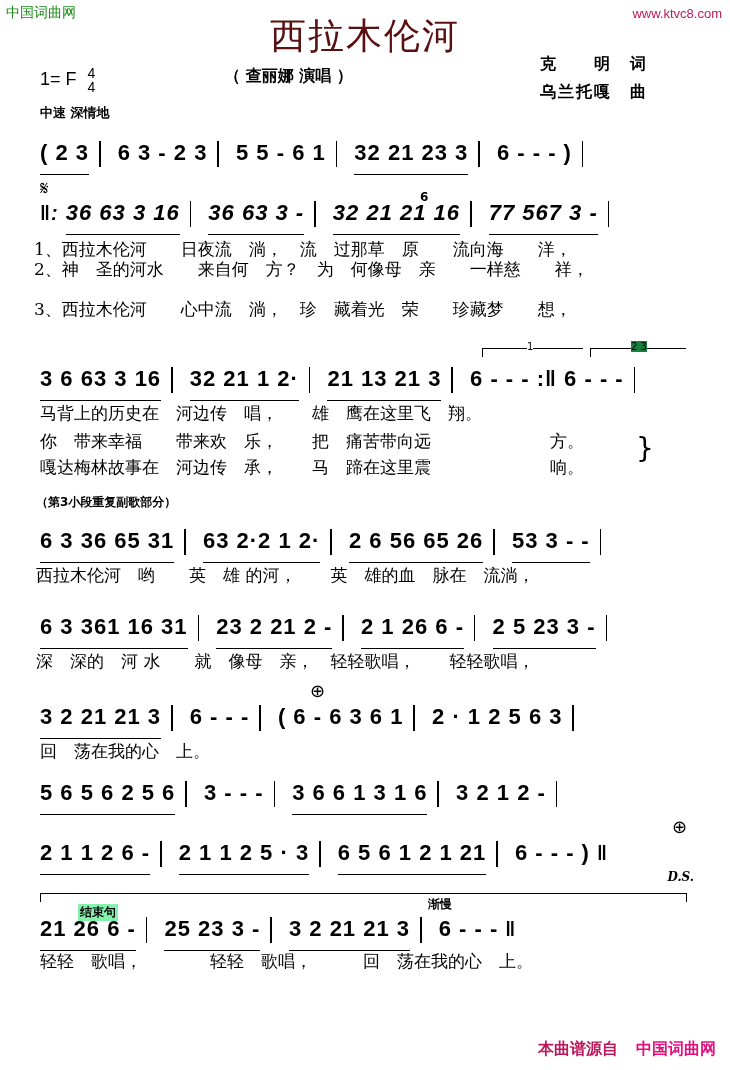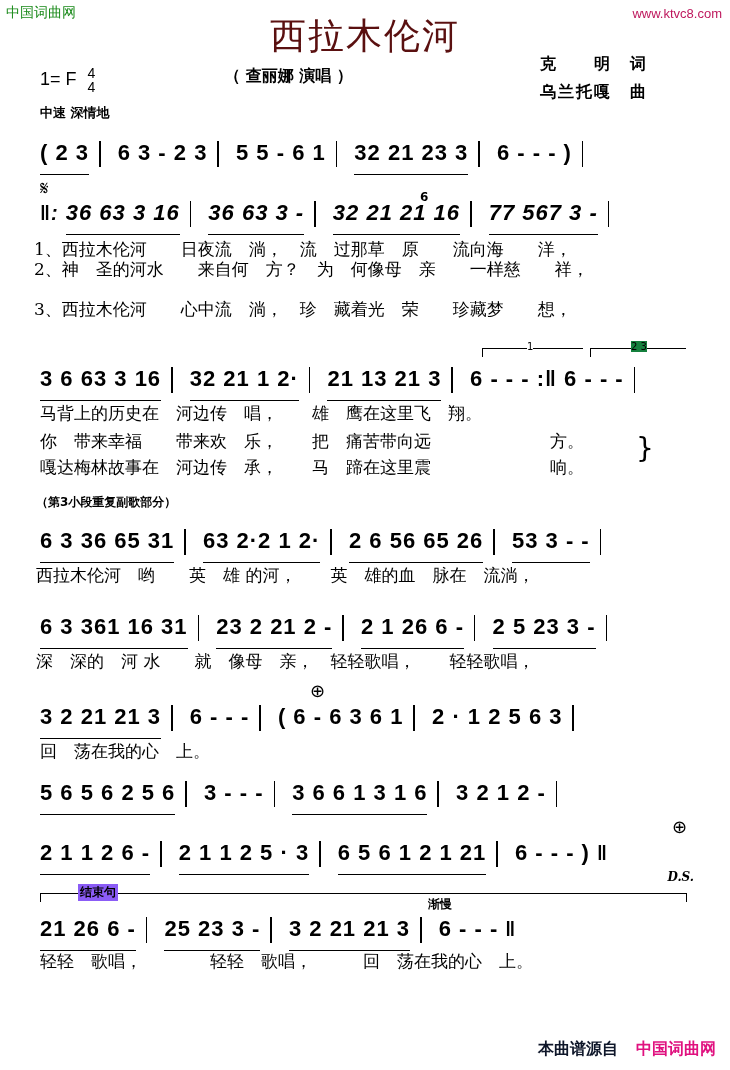--- a/index.html
+++ b/index.html
@@ -16,21 +16,21 @@
   .frac span { display:block; }
   .tempo { left:40px; top:104px; font-size:13px; font-weight:bold; }
   .nrow { font-family:"Liberation Sans", sans-serif; font-weight:bold; font-size:22px; letter-spacing:1px; }
   .nrow .n { display:inline-block; position:relative; }
   .u1 { border-bottom:1.5px solid #000; padding-bottom:8px; }
   .bar { display:inline-block; width:1.5px; height:26px; background:#000; vertical-align:middle; margin:0 10px; }
   .lyric { font-family:"DejaVu Serif", serif; font-size:17px; }
   .note-small { font-size:12px; font-weight:bold; }
   .volta { position:absolute; border-top:1px solid #000; border-left:1px solid #000; height:8px; font-size:10px; }
   .footer { right:14px; bottom:10px; font-size:16px; font-weight:bold; }
-  .footer .src { color:#0f172a; }
+  .footer .src { color:#be185d; }
   .footer .site { color:#e0117f; margin-left:18px; }
   .ds { right:36px; top:870px; font-family:"DejaVu Serif", serif; font-style:italic; font-weight:bold; font-size:12px; }
   .coda { font-size:18px; }
 </style>
 </head>
 <body>
 
 <div class="abs wm-left">中国词曲网</div>
 <div class="abs wm-right">www.ktvc8.com</div>
 
@@ -125,21 +125,21 @@
 <div class="abs nrow" style="left:40px; top:840px;">
   <span class="n u1">2 1 1 2 6 -</span><span class="bar"></span>
   <span class="n u1">2 1 1 2 5 · 3</span><span class="bar"></span>
   <span class="n u1">6 5 6 1 2 1 21</span><span class="bar"></span>
   <span class="n">6 - - - )</span>
   <span style="font-size:20px;">‖</span>
 </div>
 <div class="abs ds">D.S.</div>
 
 <div class="abs" style="left:40px; top:893px; width:645px; border-top:1px solid #000; border-left:1px solid #000; border-right:1px solid #000; height:8px;"></div>
-<div class="abs" style="left:78px; top:884px; font-size:12px; font-weight:bold; background:#8b5cf6; padding:0 2px;">结束句</div>
+<div class="abs" style="left:78px; top:904px; font-size:12px; font-weight:bold; background:#86efac; padding:0 2px;">结束句</div>
 <div class="abs" style="left:428px; top:896px; font-size:12px; font-weight:bold;">渐慢</div>
 
 <div class="abs nrow" style="left:40px; top:916px;">
   <span class="n u1">21 26 6 -</span><span class="bar"></span>
   <span class="n u1">25 23 3 -</span><span class="bar"></span>
   <span class="n u1">3 2 21 21 3</span><span class="bar"></span>
   <span class="n">6 - - -</span>
   <span style="font-size:20px;">‖</span>
 </div>
 <div class="abs lyric" style="left:40px; top:950px;">轻轻　歌唱，　　　　轻轻　歌唱，　　　回　荡在我的心　上。</div>

